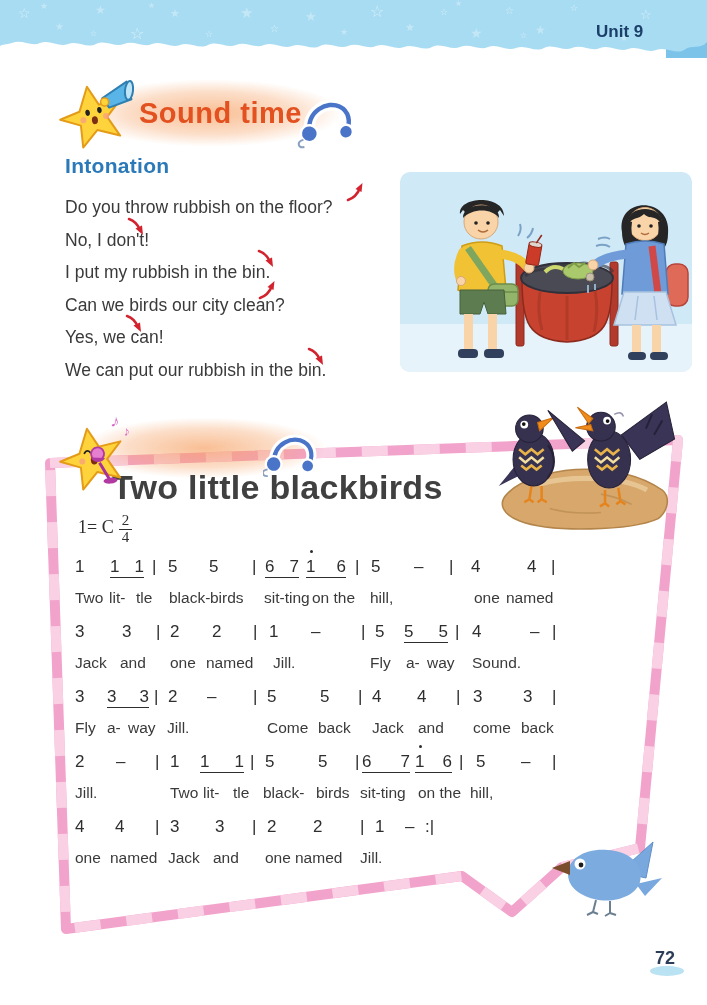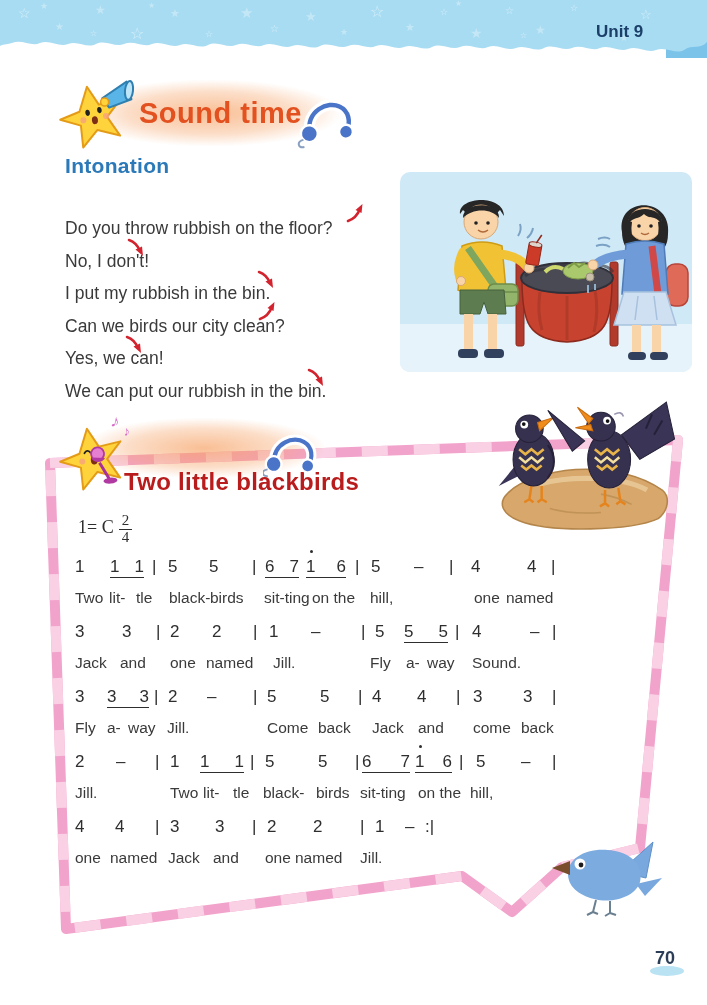--- a/index.html
+++ b/index.html
@@ -14,29 +14,29 @@
   
   .blob{position:absolute;z-index:2;pointer-events:none;
         background:radial-gradient(ellipse at center, rgba(246,160,98,.68) 0%, rgba(246,160,98,.35) 45%, rgba(246,160,98,0) 72%);}
   #sound-title{position:absolute;left:139px;top:97px;z-index:4;font-size:29px;font-weight:bold;color:#e2511f;letter-spacing:.5px;}
   #song-time-title{position:absolute;left:130px;top:433px;z-index:4;font-size:28px;font-weight:bold;color:#ee6c15;letter-spacing:.5px;}
   .mascot{position:absolute;z-index:4;}
   .hp{position:absolute;z-index:4;}
   #intonation{position:absolute;left:65px;top:154px;z-index:3;font-size:21px;font-weight:bold;color:#2b79b8;letter-spacing:.3px;}
   
   #intonation-lines{position:absolute;left:65px;top:0;z-index:3;}
-  .sent{position:absolute;left:0;white-space:nowrap;font-size:17.5px;color:#3a3a3a;margin-top:21px;}
+  .sent{position:absolute;left:0;white-space:nowrap;font-size:17.5px;color:#3a3a3a;}
   .arrow{position:absolute;top:-15px;}
   
   #kids-illustration{position:absolute;left:400px;top:172px;z-index:2;}
   #bubble-svg{position:absolute;left:0;top:0;z-index:2;pointer-events:none;}
   #blackbirds{position:absolute;left:478px;top:396px;z-index:5;}
   #bluebird{position:absolute;left:550px;top:838px;z-index:5;}
   
-  #song-title{position:absolute;left:124px;top:468px;z-index:3;font-size:24px;font-weight:bold;color:#b91c1c;letter-spacing:.3px;}
+  #song-title{position:absolute;left:112px;top:468px;z-index:3;font-size:34px;font-weight:bold;color:#404040;letter-spacing:.3px;}
   #key-signature{position:absolute;left:78px;top:513px;z-index:3;font-family:"Liberation Serif",serif;font-size:18px;color:#2e2e2e;}
   #key-signature .frac{display:inline-block;vertical-align:middle;text-align:center;font-size:15px;line-height:1.05;margin-left:5px;}
   #key-signature .frac .num{display:block;border-bottom:1.2px solid #2e2e2e;padding:0 3px;}
   #music{position:absolute;left:0;top:0;width:707px;height:1005px;z-index:3;pointer-events:none;}
   .note{position:absolute;font-size:17px;color:#2e2e2e;height:21px;line-height:21px;white-space:pre;}
   .note.beam{display:inline-flex;justify-content:space-between;border-bottom:1.7px solid #2e2e2e;}
   .note i{font-style:normal;}
   .odot{position:absolute;left:4px;top:-6px;width:3.2px;height:3.2px;border-radius:50%;background:#2e2e2e;}
   .lyr{position:absolute;font-size:15.5px;color:#3a3a3a;white-space:pre;}
   
@@ -396,15 +396,15 @@
     <path d="M70 34 L103 4 L96 40 Z" fill="#78a8de" stroke="#5f90c8"></path>
     <path d="M86 46 L112 40 L95 58 Z" fill="#78a8de"></path>
     <path d="M18 36 C18 20 36 10 58 12 C82 14 94 28 90 44 C86 58 64 66 44 61 C28 57 18 48 18 36 Z" fill="#7cabdf"></path>
     <polygon points="2,30 20,23 20,37" fill="#7a4e2c"></polygon>
     <circle cx="30" cy="26" r="5.5" fill="#fff"></circle>
       <circle cx="31" cy="27" r="2.4" fill="#1c1c1c"></circle>
     <path d="M46 62 l-3 12 M43 74 l-6 3 M43 74 l5 2 M60 63 v12 M60 75 l-5 3 M60 75 l6 2" stroke="#6a7f90" stroke-width="2" fill="none"></path>
   </svg>
 
   <div id="pagenum-puddle"></div>
-  <div id="page-number">70</div>
+  <div id="page-number">72</div>
 
 </div>
 
 </body></html>

